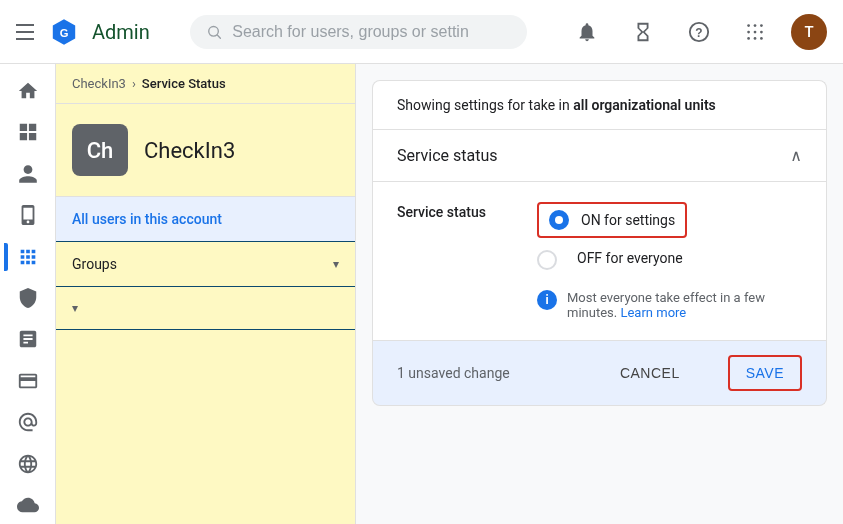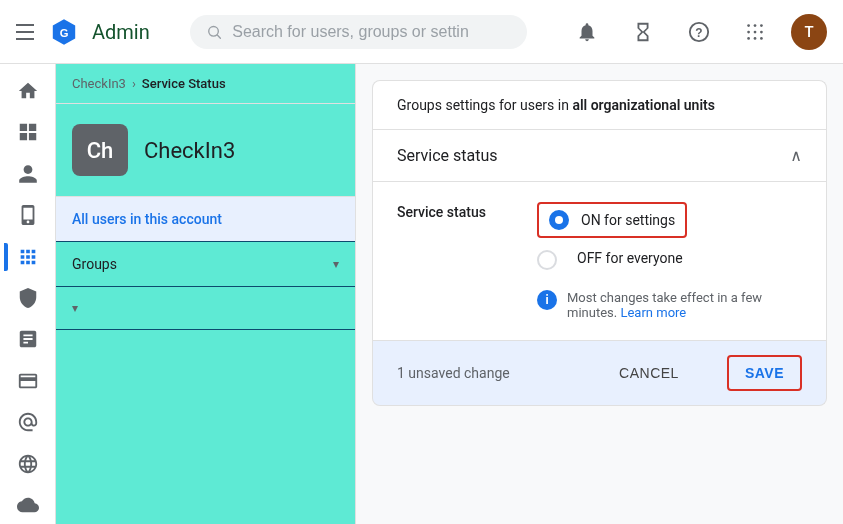--- a/index.html
+++ b/index.html
@@ -123,21 +123,21 @@
       transform: translateY(-50%);
       width: 4px; height: 28px;
       background: #1a73e8;
       border-radius: 0 2px 2px 0;
     }
 
     
     .left-panel {
       width: 300px;
       border-right: 1px solid #e0e0e0;
-      background: #5eead4;
+      background: #fef9c3;
       flex-shrink: 0;
       display: flex;
       flex-direction: column;
     }
     .breadcrumb {
       padding: 12px 16px;
       font-size: 13px;
       color: #5f6368;
       display: flex;
       align-items: center;
@@ -337,21 +337,21 @@
       color: #444;
       cursor: pointer;
       padding: 8px 16px;
       border-radius: 4px;
       border: none;
       background: transparent;
       letter-spacing: 0.5px;
     }
     .save-btn {
       font-size: 14px;
-      font-weight: 700;
+      font-weight: 400;
       color: #1a73e8;
       cursor: pointer;
       padding: 8px 16px;
       border-radius: 4px;
       border: 2px solid #d93025;
       background: transparent;
       letter-spacing: 0.5px;
     }
   </style>
 </head>
@@ -492,21 +492,21 @@
       <span>Groups</span>
       <span class="chevron">▾</span>
     </div>
     <div class="nav-item">
       <span class="chevron">▾</span>
     </div>
   </div>
 
   <div class="right-panel">
     <div class="settings-header">
-      <span>Groups settings for users in</span>
+      <span>Showing settings for take in</span>
       <strong>all organizational units</strong>
     </div>
 
     <div class="service-section">
       <div class="service-section-header">
         <span class="service-section-title">Service status</span>
         <span class="chevron-up">∧</span>
       </div>
 
       <div class="service-content">
@@ -522,21 +522,21 @@
             <div class="radio-option">
               <div class="radio-outer"></div>
               <span class="radio-label">OFF for everyone</span>
             </div>
           </div>
         </div>
 
         <div class="info-box">
           <div class="info-icon">i</div>
           <div class="info-text">
-            <span>Most changes take effect in a few minutes.</span>
+            <span>Most everyone take effect in a few minutes.</span>
             <a href="#"> <span>Learn</span> <span>more</span></a>
           </div>
         </div>
       </div>
     </div>
 
     <div class="footer-bar">
       <span class="unsaved-text">1 unsaved change</span>
       <button class="cancel-btn">CANCEL</button>
       <button class="save-btn">SAVE</button>

